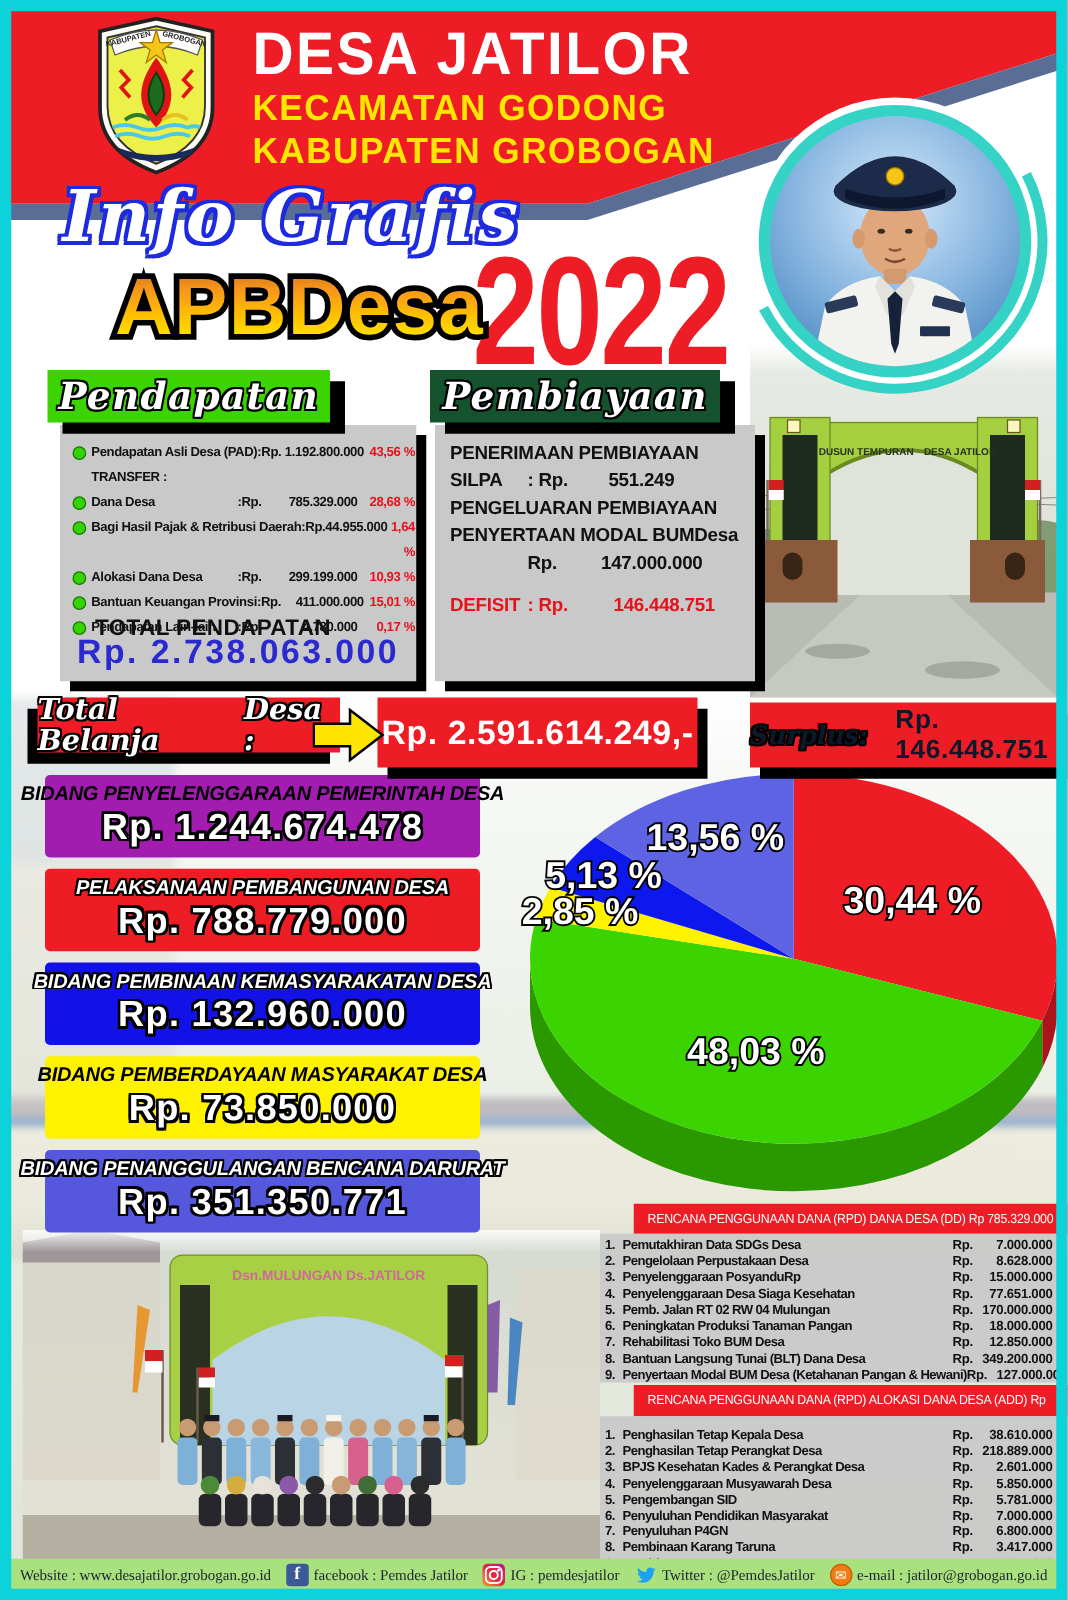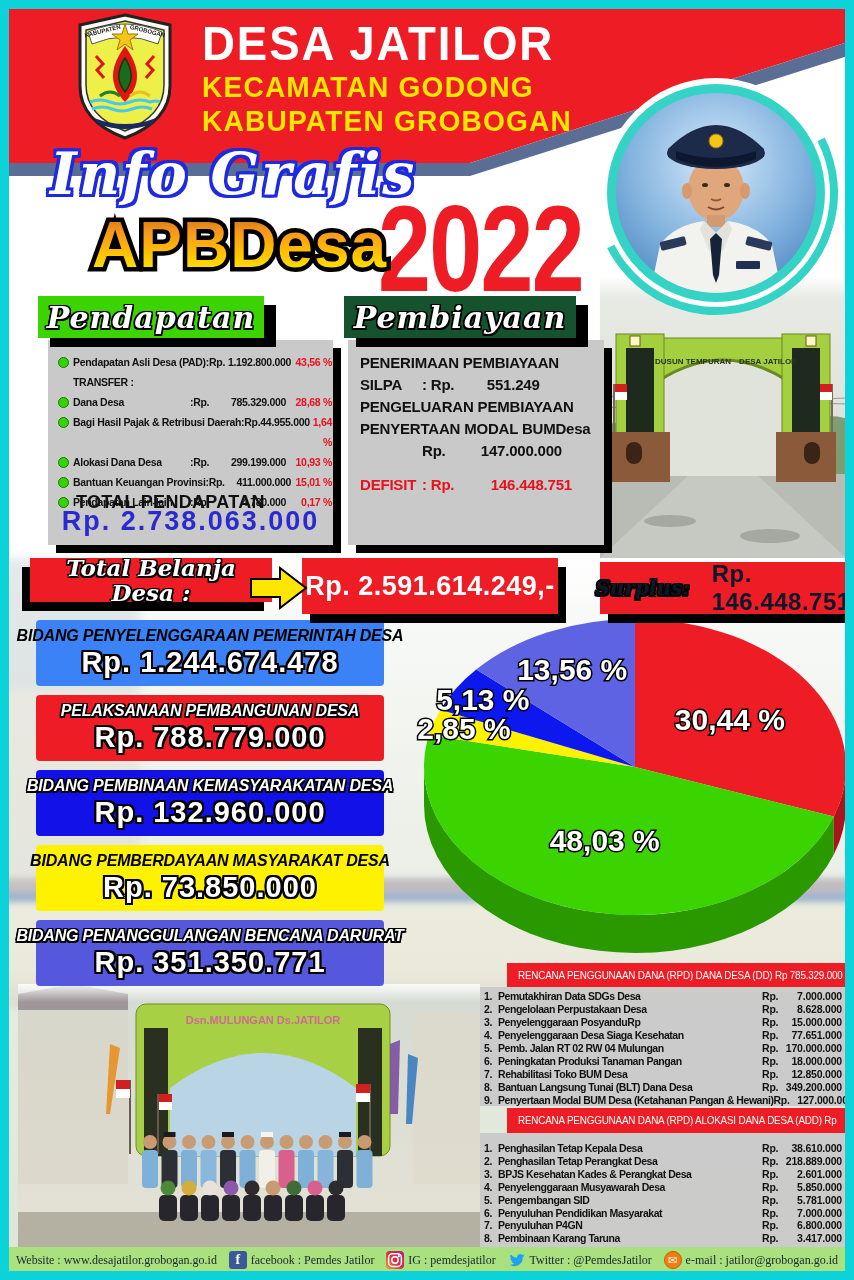--- a/index.html
+++ b/index.html
@@ -73,30 +73,30 @@
   .pb-body{position:absolute;left:360px;top:352px;width:236px;z-index:8;font-size:15px;font-weight:bold;color:#111;line-height:22px;letter-spacing:-.2px;}
   .pb-row{display:flex;}
   .pb-l{width:62px;}
   .pb-amt{display:flex;width:150px;justify-content:space-between;}
   .pb-modal{padding-left:62px;}
   .pb-modal .pb-amt{width:140px;}
   .pb-def{color:#e8121d;margin-top:12px;}
 
   
   .tb-box{position:absolute;left:30px;top:558px;width:242px;height:44px;background:#ee1c24;z-index:6;
-    box-shadow:-8px 9px 0 #000;display:flex;flex-direction:column;align-items:center;justify-content:center;
+    box-shadow:-8px 9px 0 #000;display:flex;flex-direction:row;align-items:center;justify-content:center;
     font-family:"DejaVu Serif",serif;font-style:italic;font-weight:bold;font-size:23px;color:#fff;line-height:25px;}
   .arrow{position:absolute;left:250px;top:566px;z-index:8;}
   .tb-amount{position:absolute;left:302px;top:558px;width:256px;height:56px;background:#ee1c24;z-index:6;
     box-shadow:8px 9px 0 #000;display:flex;align-items:center;justify-content:center;
     font-size:27px;font-weight:bold;color:#fff;letter-spacing:.5px;}
   .surplus{position:absolute;left:600px;top:562px;width:246px;height:52px;background:#ee1c24;z-index:6;
     box-shadow:8px 9px 0 #000;display:flex;align-items:center;justify-content:center;gap:22px;color:#0f172a;}
   .surplus .s1{font-family:"DejaVu Serif",serif;font-style:italic;font-weight:bold;font-size:20px;}
-  .surplus .s2{font-size:24px;font-weight:bold;letter-spacing:.5px;}
+  .surplus .s2{font-size:21px;font-weight:bold;letter-spacing:.5px;}
 
   
   .bidang-list{position:absolute;left:36px;top:620px;width:348px;z-index:5;}
   .bidang-box{height:66px;margin-bottom:9px;border-radius:4px;display:flex;flex-direction:column;
     align-items:center;justify-content:center;}
   .b-title{font-size:16px;font-weight:bold;font-style:italic;letter-spacing:-.2px;white-space:nowrap;}
   .b-title.lite{color:#fff;}
   .b-title.dark{color:#000;}
   .b-value{font-size:29px;font-weight:bold;color:#fff;letter-spacing:1px;margin-top:1px;}
 
@@ -352,21 +352,21 @@
   <svg class="arrow" width="58" height="44" viewBox="0 0 58 44">
     <polygon points="1,13 30,13 30,2 56,22 30,42 30,31 1,31" fill="#ffe600" stroke="#000" stroke-width="2"></polygon>
   </svg>
   <div class="tb-amount">Rp. 2.591.614.249,-</div>
   <div class="surplus">
     <span class="s1 outline-thin">Surplus:</span>
     <span class="s2">Rp. 146.448.751</span>
   </div>
 
   <div class="bidang-list" id="bidang-list">
-      <div class="bidang-box" style="background: #3b82f6; text-align: right;">
+      <div class="bidang-box" style="background: #a21caf; text-align: right;">
         <div class="b-title dark">BIDANG PENYELENGGARAAN PEMERINTAH DESA</div>
         <div class="b-value outline-black">Rp. 1.244.674.478</div>
       </div>
       <div class="bidang-box" style="background: rgb(238, 28, 36);">
         <div class="b-title lite outline-thin">PELAKSANAAN PEMBANGUNAN DESA</div>
         <div class="b-value outline-black">Rp. 788.779.000</div>
       </div>
       <div class="bidang-box" style="background: rgb(18, 18, 232);">
         <div class="b-title lite outline-thin">BIDANG PEMBINAAN KEMASYARAKATAN DESA</div>
         <div class="b-value outline-black">Rp. 132.960.000</div>

